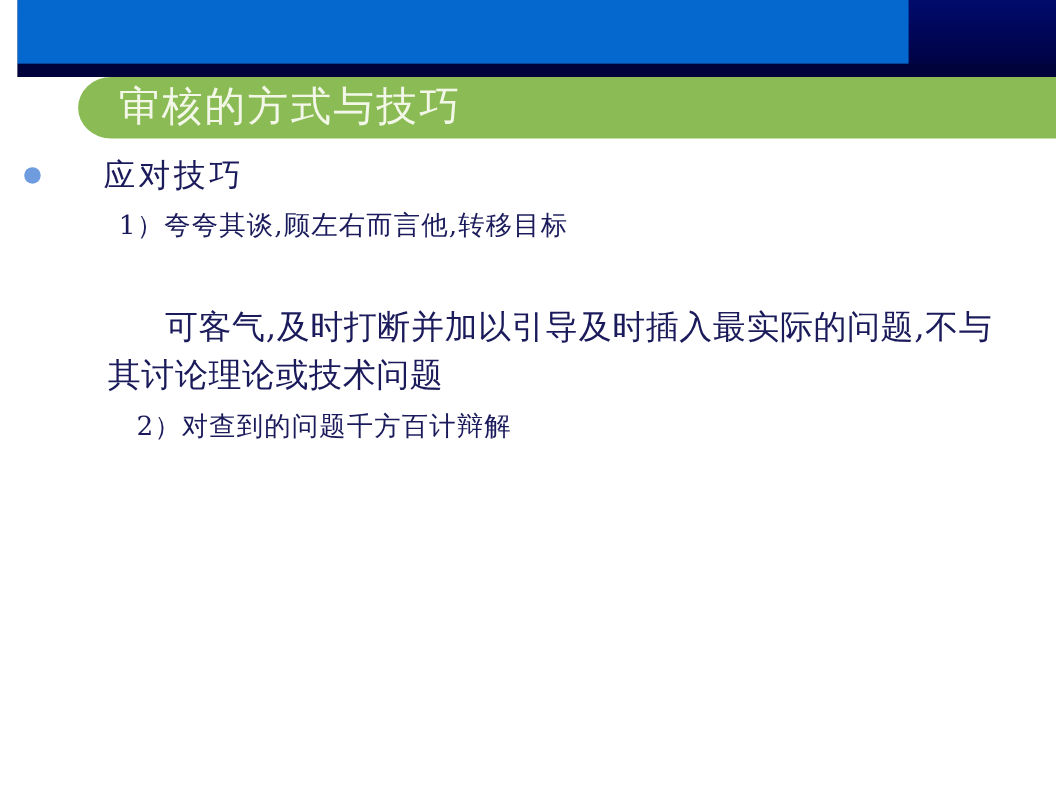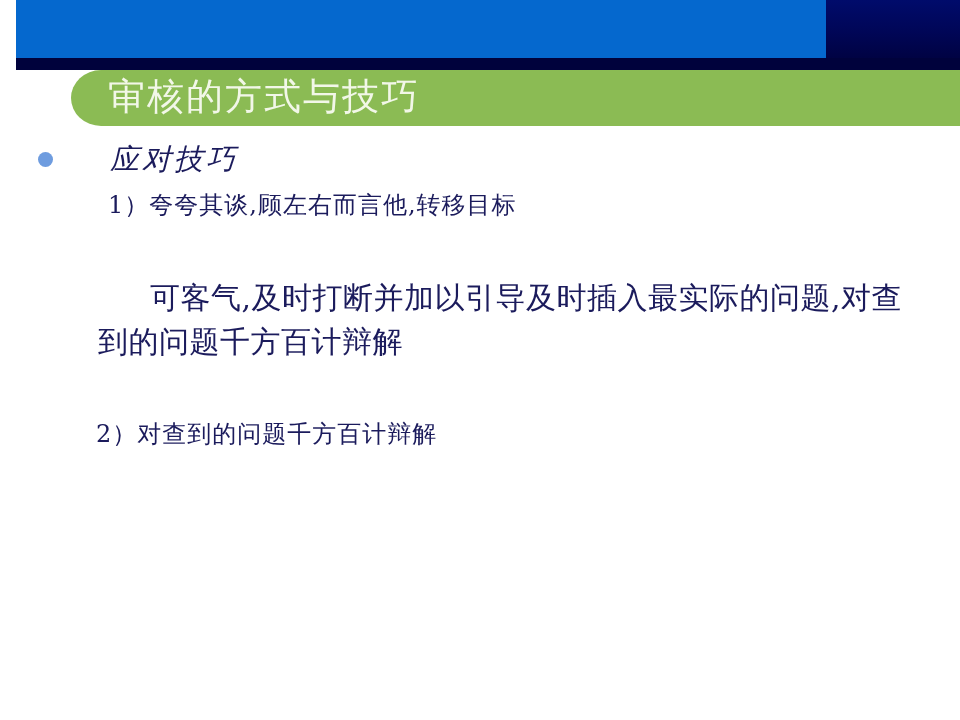--- a/index.html
+++ b/index.html
@@ -75,26 +75,25 @@
     position: absolute;
     left: 0;
     top: 126px;
     width: 960px;
     height: 594px;
     color: #1B1B5C;
   }
 
   .bullet-row {
     position: absolute;
-    left: 38px;
+    left: 22px;
     top: 14px;
     width: 880px;
     display: flex;
     align-items: flex-start;
-    font-style: italic;
   }
   .bullet-dot {
     width: 15px;
     height: 15px;
     border-radius: 50%;
     background: #6E9CDF;
     margin-top: 12px;
     flex: none;
   }
   .bullet-label {
@@ -106,21 +105,21 @@
   }
 
   .txt-line {
     position: absolute;
     font-size: 24px;
     line-height: 42px;
     letter-spacing: 1px;
     white-space: nowrap;
   }
   .numbered-1 { left: 108px; top: 58px; }
-  .numbered-2 { left: 96px; top: 240px; margin-top: 47px; }
+  .numbered-2 { left: 124px; top: 240px; }
 
   .para-block {
     position: absolute;
     left: 98px;
     width: 812px;
     font-size: 30px;
     line-height: 44px;
     letter-spacing: 0.5px;
   }
   .para-1 { top: 150px; }
@@ -140,18 +139,18 @@
 
 <div id="slide-body">
 
   <div class="bullet-row">
     <span class="bullet-dot"></span>
     <span class="bullet-label">应对技巧</span>
   </div>
 
   <div class="txt-line numbered-1">1）夸夸其谈,顾左右而言他,转移目标</div>
 
-  <div class="para-block para-1"><span class="para-indent"></span><span>可客气,及时打断并加以引导及时插入最实际的问题,对查到的问题千方百计辩解</span></div>
+  <div class="para-block para-1"><span class="para-indent"></span><span>可客气,及时打断并加以引导及时插入最实际的问题,不与其讨论理论或技术问题</span></div>
 
   <div class="txt-line numbered-2">2）对查到的问题千方百计辩解</div>
 
 
 </div>
 
 </body></html>

